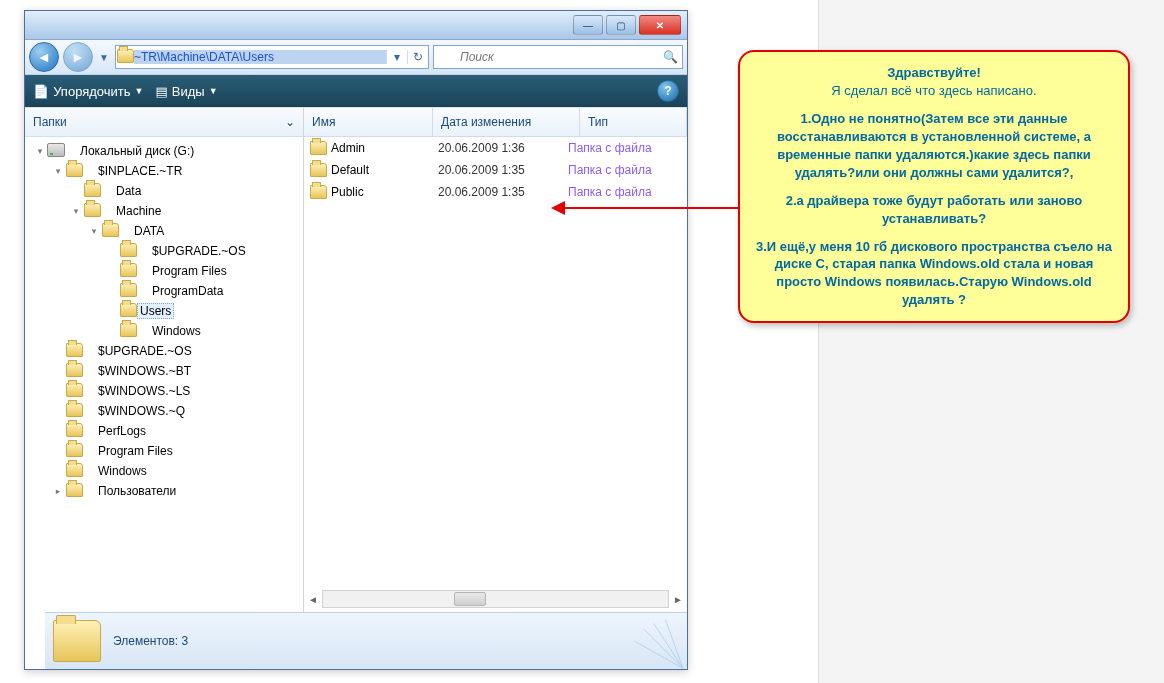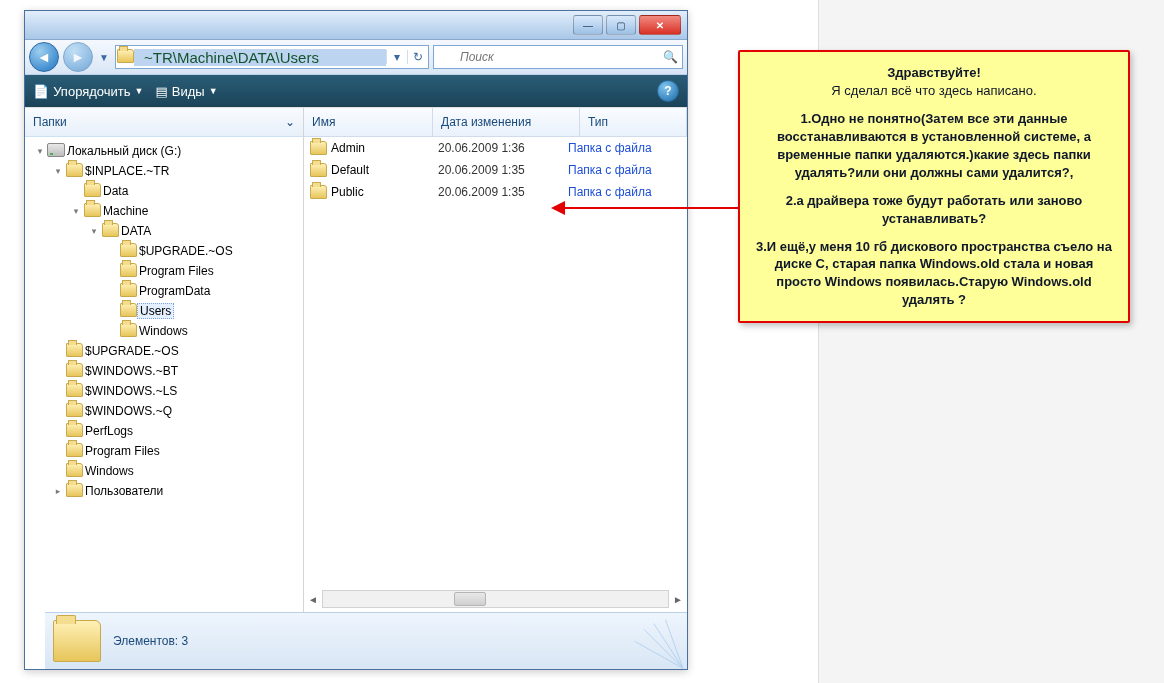--- a/index.html
+++ b/index.html
@@ -77,22 +77,22 @@
   .addressbar {
     flex: 1;
     height: 22px;
     background: #fff;
     border: 1px solid #7ea7d6;
     display: flex;
     align-items: center;
   }
   .addressbar .folder-ic { width: 18px; text-align:center; }
   .addressbar input {
-    border: none; outline: none; flex: 1; font-size: 15px; padding: 0 10px;
-    color: #14532d; background: #bcd4ef;
+    border: none; outline: none; flex: 1; font-size: 12px; padding: 0 0;
+    color: #1d4ed8; background: #bcd4ef;
   }
   .addressbar .refresh, .addressbar .drop { width: 20px; text-align:center; color:#3a6aa1; border-left:1px solid #cde; }
   .searchbar {
     width: 248px; height: 22px; border: 1px solid #7ea7d6; background:#fff;
     display:flex; align-items:center;
   }
   .searchbar input { border:none; outline:none; flex:1; font-size:12px; padding:0 6px; color:#666; font-style:italic;margin-left:20px; }
   .searchbar .s-icon { width:22px; text-align:center; color:#5b7ea5; }
 
   .toolbar {
@@ -121,38 +121,38 @@
     border-bottom: 1px solid #cde1f3;
     display:flex; align-items:center; justify-content:space-between;
     padding: 0 8px;
     color: #1a4a7a;
   }
   .nav-header .chev { font-size:12px; }
   .tree { flex:1; overflow:auto; padding: 4px 0 4px 6px; }
   .tree-row { display:flex; align-items:center; height:20px; white-space:nowrap; color:#000; }
   .tree-row .exp { width:14px; color:#7a7a7a; font-size:9px; text-align:center; }
   .tree-row .ic { width:18px; text-align:center; font-size:13px; }
-  .tree-row .lbl { padding-left:2px; }
+  .tree-row .lbl { padding-left:15px; }
   .tree-row.selected .lbl { background:#e4f0ff; border:1px dotted #7aa7d8; padding:0 2px; }
   .ind-0{padding-left:2px}.ind-1{padding-left:20px}.ind-2{padding-left:38px}.ind-3{padding-left:56px}.ind-4{padding-left:74px}
 
   .content { flex:1; display:flex; flex-direction:column; }
   .columns {
     height: 28px; background: linear-gradient(#f9fcff, #e9f1fb);
     border-bottom:1px solid #d0dceb;
     display:flex; align-items:center;
   }
   .col { padding:0 8px; border-right:1px solid #d0dceb; color:#1a4a7a; height:100%; display:flex; align-items:center; }
   .col.name{width:112px}.col.date{width:130px}.col.type{flex:1}
 
   .file-list { flex:1; overflow:auto; position:relative; }
   .file-row { display:flex; align-items:center; height:22px; }
   .cell-name{width:128px; display:flex; align-items:center; gap:4px; padding-left:6px}
   .cell-date{width:130px; color:#333}
-  .cell-type{flex:1; color:#1d4ed8}
+  .cell-type{flex:1; color:#8b5cf6}
   .scroll-hint{position:absolute; bottom:4px; left:0; right:0; height:18px; display:flex; align-items:center;}
   .scroll-track{flex:1; height:16px; border:1px solid #d2d2d2; background:#f1f1f1; position:relative}
   .scroll-thumb{position:absolute; left:38%; top:1px; height:12px; width:30px; background:linear-gradient(#e8e8e8,#cfcfcf); border:1px solid #b5b5b5; border-radius:2px}
   .scroll-arr{width:18px; text-align:center; color:#666; font-size:10px}
 
   .statusbar {
     height: 56px;
     background: linear-gradient(#eef5fd, #d8e6f5);
     border-top:1px solid #bcd1e8;
     display:flex; align-items:center; gap:12px; padding:0 8px;
@@ -169,26 +169,26 @@
   .drive-ic{display:inline-block; width:16px; height:12px; background:linear-gradient(#e8e8e8,#bcbcbc); border:1px solid #888; border-radius:2px; position:relative}
   .drive-ic::after{content:""; position:absolute; bottom:1px; left:2px; width:3px; height:2px; background:#4caf50}
 
   
   .callout {
     position: absolute;
     left: 738px; top: 50px;
     width: 360px;
     background: #ffff99;
     border: 2px solid #e30000;
-    border-radius: 2px;
+    border-radius: 16px;
     padding: 12px 14px;
     box-shadow: 2px 3px 6px rgba(0,0,0,0.25);
     font-family: Arial, sans-serif;
     font-size: 13px;
-    color: #0f172a;
+    color: #0369a1;
     text-align: center;
     line-height: 1.38;
   }
   .callout p { margin: 0 0 10px; }
   .callout p:last-child{margin-bottom:0}
   .callout strong{font-weight:bold}
   .arrow-line{
     position:absolute; left:560px; top:207px; height:2px; width:178px; background:#e30000;
   }
   .arrow-head{

